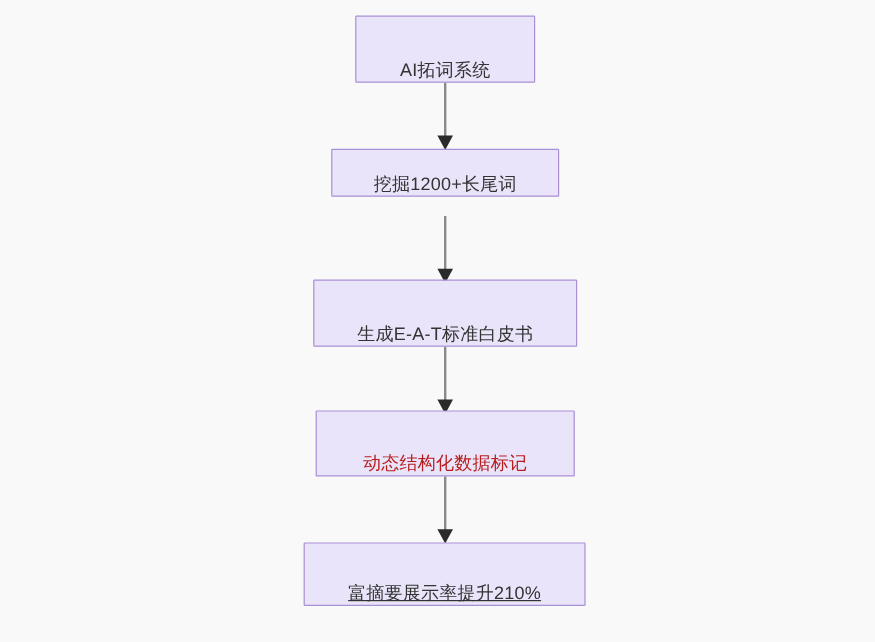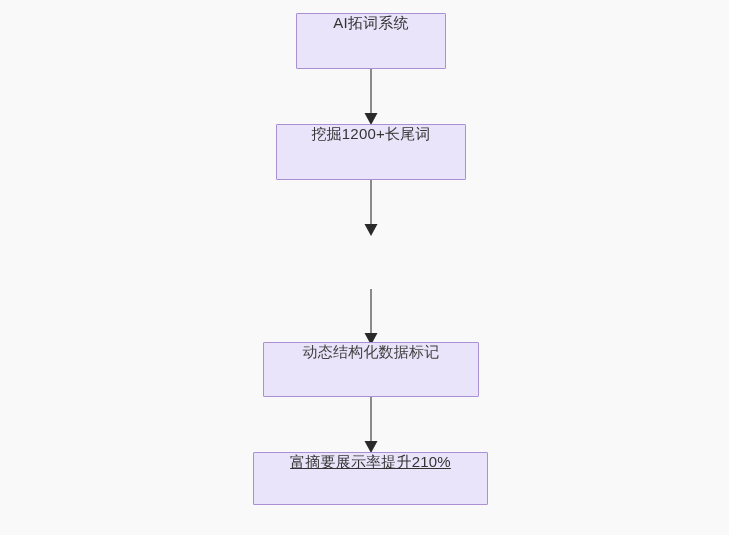--- a/index.html
+++ b/index.html
@@ -21,21 +21,21 @@
     background: #f9f9fa;
   }
 
   .node {
     position: absolute;
     box-sizing: border-box;
     background: #e9e4f9;
     border: 1.4px solid #a98fd4;
     border-radius: 1px;
     display: flex;
-    align-items: flex-start;
+    align-items: flex-end;
     justify-content: center;
     color: #333333;
     font-size: 15px;
     line-height: 1.2;
     letter-spacing: 0.2px;
     white-space: nowrap;
     user-select: none;
   }
 
   .node-label {
@@ -83,26 +83,29 @@
     <svg width="30" height="60" viewBox="0 0 30 60">
       <line class="edge-line" x1="15" y1="0" x2="15" y2="46" stroke="#8a8a8a" stroke-width="2"></line>
       <polygon class="edge-arrow" points="15,56 8.5,44 21.5,44" fill="#2a2a2a"></polygon>
     </svg>
   </div>
 
   <div class="node" style="left: 296px; top: 13px; width: 150px; height: 56px; background: rgb(233, 228, 249); border-color: rgb(169, 143, 212); color: rgb(51, 51, 51);">
     <span class="node-label">AI拓词系统</span>
   </div>
 
-  <div class="node" style="left: 276px; top: 124px; width: 190px; height: 56px; background: rgb(233, 228, 249); border-color: rgb(169, 143, 212); color: rgb(51, 51, 51);">
+  <div class="node" style="left: 276px; top: 124px; width: 190px; height: 40px; background: rgb(233, 228, 249); border-color: rgb(169, 143, 212); color: rgb(51, 51, 51);">
     <span class="node-label">挖掘1200+长尾词</span>
   </div>
 
+  <div class="node" style="left: 261px; top: 233px; width: 220px; height: 56px; background: rgb(233, 228, 249); border-color: rgb(169, 143, 212); color: rgb(51, 51, 51);">
+    <span class="node-label">生成E-A-T标准白皮书</span>
+  </div>
 
-  <div class="node" style="left: 263px; top: 342px; width: 216px; height: 55px; background: rgb(233, 228, 249); border-color: rgb(169, 143, 212); color: #404040;">
+  <div class="node" style="left: 263px; top: 342px; width: 216px; height: 55px; background: rgb(233, 228, 249); border-color: rgb(169, 143, 212); color: #b91c1c;">
     <span class="node-label">动态结构化数据标记</span>
   </div>
 
   <div class="node" style="left: 253px; top: 452px; width: 235px; height: 53px; background: rgb(233, 228, 249); border-color: rgb(169, 143, 212); color: rgb(51, 51, 51); text-decoration: underline;">
     <span class="node-label">富摘要展示率提升210%</span>
   </div>
 
 </div>
 
 </body></html>

